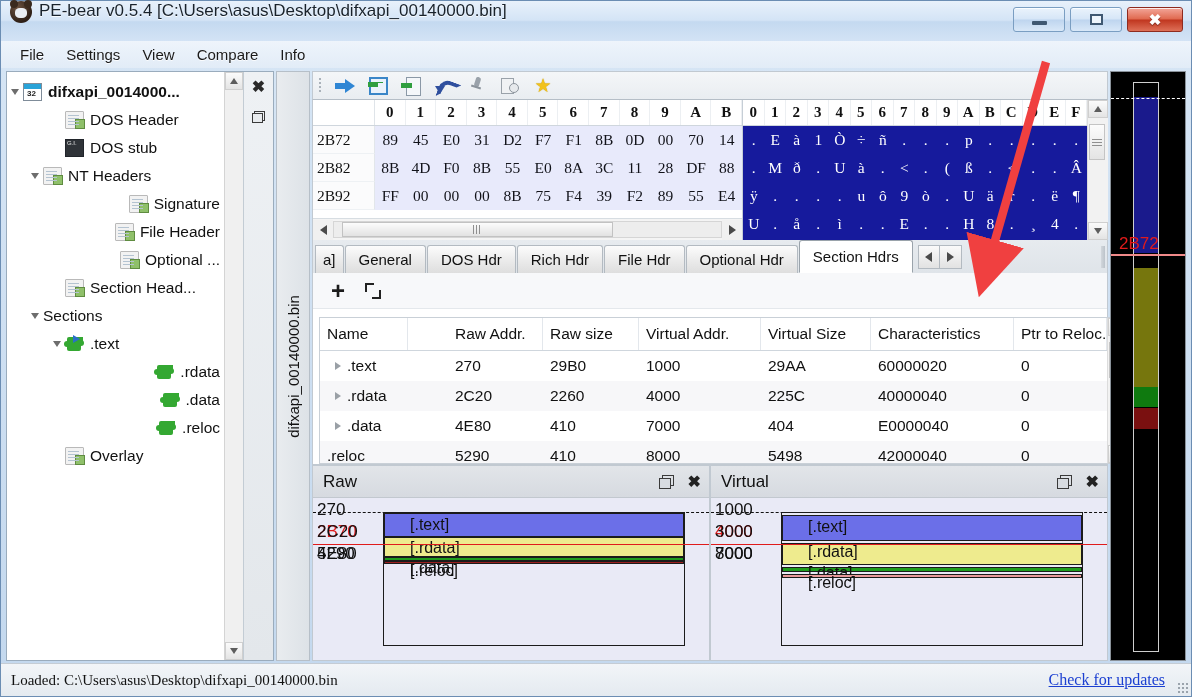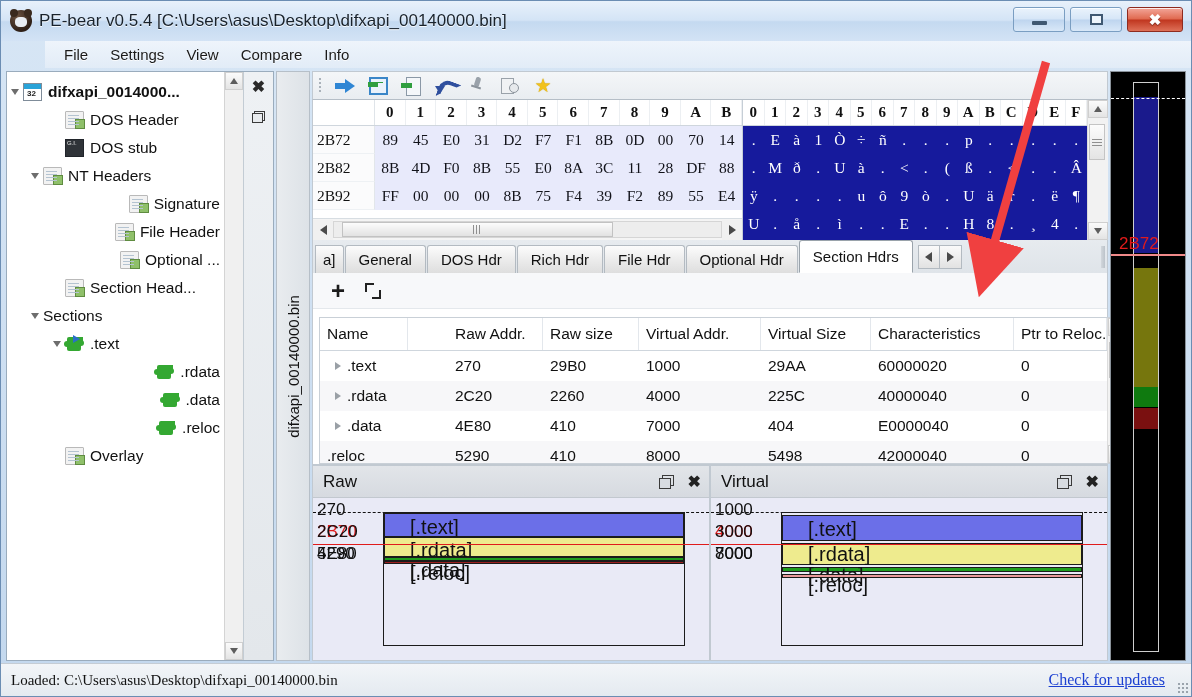--- a/index.html
+++ b/index.html
@@ -19,21 +19,21 @@
     background:linear-gradient(to bottom,#d7e6f5 0%,#cfe0f2 45%,#c3d8ee 100%);
     border:1px solid #6b8db3;
     display:flex; flex-direction:column;
   }
 
   
   #titlebar {
     height:40px; flex:0 0 40px;
     position:relative;
     background:linear-gradient(to bottom,#e8f1fb 0%,#d4e4f6 48%,#c4d9f0 52%,#d3e3f5 100%);
-    display:flex; align-items:center;
+    display:flex; align-items:flex-start;
   }
   #app-icon {
     width:22px; height:22px; margin-left:9px; margin-right:7px;
     border-radius:50%;
     background:radial-gradient(circle at 35% 30%, #6b5240, #2e1f16 70%);
     position:relative; flex:0 0 22px;
   }
   #app-icon:before, #app-icon:after {
     content:""; position:absolute; width:8px; height:8px; border-radius:50%;
     background:#3a2a1e; top:-1px;
@@ -65,21 +65,20 @@
   .wmin { width:15px; height:4px; background:#3f5872; border-radius:1px; margin-top:7px; }
   .wmax { width:13px; height:11px; border:2px solid #3f5872; background:#eef5fc; }
   .wclose { color:#fff; font-size:15px; font-weight:bold; text-shadow:0 1px 1px #7b2316; line-height:1; }
 
   
   #menubar {
     height:27px; flex:0 0 27px;
     display:flex; align-items:center;
     padding-left:8px;
     background:linear-gradient(to bottom,#eef4fb,#e2ecf7);
-    margin-left:44px;
   }
   .menu-item {
     padding:3px 11px; font-size:15px; color:#1a1a1a; cursor:default;
     text-shadow:0 1px 0 rgba(255,255,255,.8);
   }
 
   
   #body-area {
     flex:1 1 auto; display:flex; min-height:0;
     padding:0 2px 0 2px;
@@ -439,21 +438,21 @@
   .viz-float:after  { content:""; position:absolute; left:0; bottom:0; width:10px; height:9px; border:1.5px solid #3a3a3a; background:#d8dce1; }
   .viz-close { font-size:16px; font-weight:bold; color:#222; line-height:1; cursor:pointer; }
   .viz-canvas { flex:1 1 auto; position:relative; }
 
   .viz-frame {
     position:absolute; left:70px; right:24px; top:14px; bottom:14px;
     border:1.5px solid #1b1b1b; background:#e9eaf6;
   }
   .seg { position:absolute; left:0; right:0; border:1px solid #1b1b1b; }
   .seg-label {
-    position:absolute; left:26px; font-size:20px; color:#111; white-space:nowrap; line-height:1;
+    position:absolute; left:26px; font-size:16px; color:#111; white-space:nowrap; line-height:1;
   }
   .addr {
     position:absolute; font-size:17px; white-space:nowrap; line-height:1;
     font-family:"Liberation Sans", sans-serif;
   }
   .addr.red { color:#e01b1b; }
   .addr.blk { color:#111; }
   .dashline { position:absolute; left:0; right:0; border-top:1.5px dashed #111; }
   .redline  { position:absolute; left:0; right:0; border-top:1.5px solid #e01b1b; }
 

